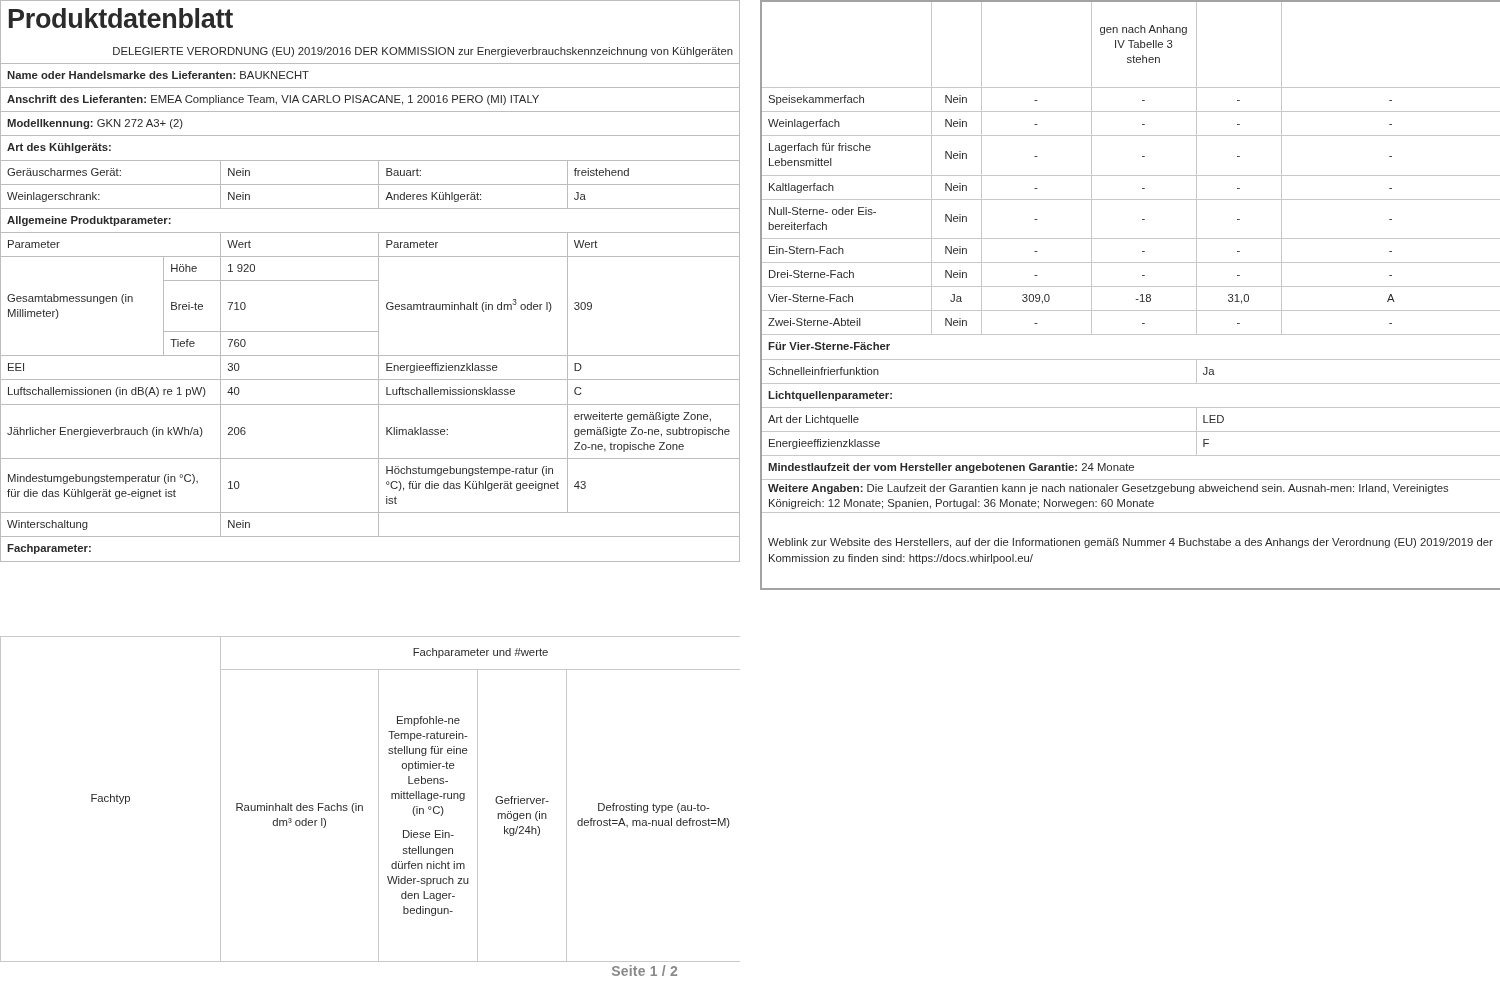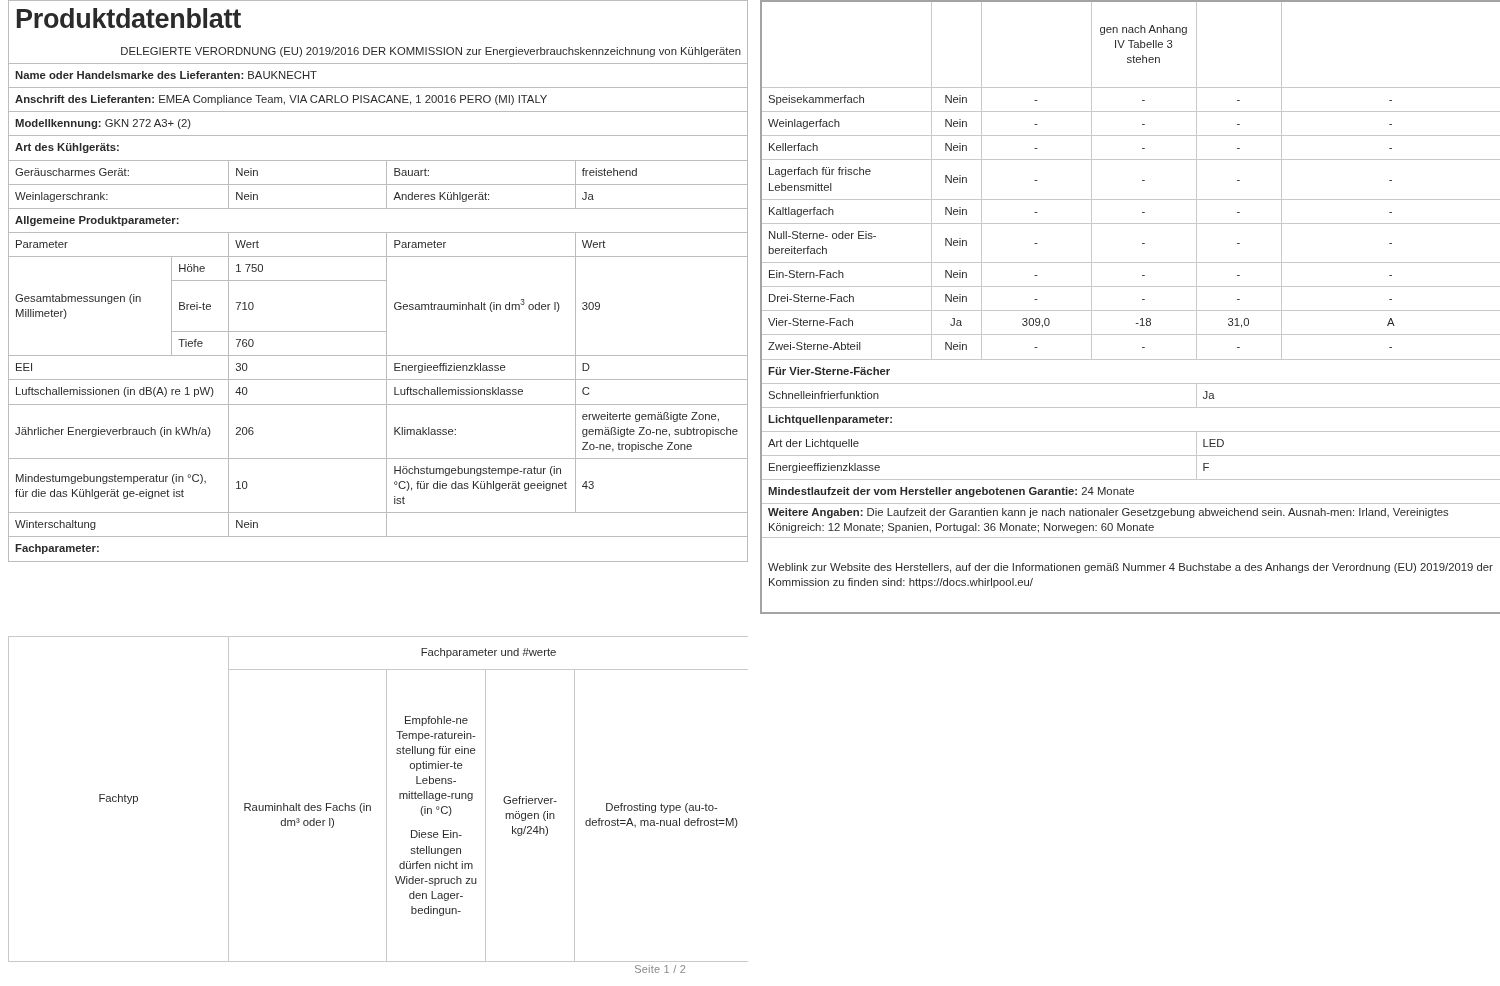--- a/index.html
+++ b/index.html
@@ -5,21 +5,21 @@
   html,body{margin:0;padding:0;}
   body{
     width:1500px;height:986px;
     background:#ffffff;
     font-family:"Liberation Sans","DejaVu Sans",sans-serif;
     color:#2b2b2b;
     position:relative;
     overflow:hidden;
   }
   .page{position:absolute;top:0;}
-  .page-left{left:8px;width:740px;height:833px;}
+  .page-left{left:0;width:740px;height:833px;}
   .page-right{left:760px;width:740px;height:986px;}
 
   table.sheet{
     border-collapse:collapse;
     table-layout:fixed;
     width:100%;
     font-size:11.3px;
     line-height:1.34;
   }
   table.sheet td{
@@ -43,23 +43,24 @@
   .subtitle{font-size:11.3px;line-height:1.45;padding:2px 6px 8px 6px;text-align:right;}
   .b{font-weight:bold;}
   .ctr{text-align:center;}
   .top{vertical-align:top;}
   .mid{vertical-align:middle;}
   .noborder-bottom{border-bottom:none !important;}
   .noborder-top{border-top:none !important;}
 
   .footer{
     position:absolute;
-    font-size:11px;
+    font-size:14px;
     color:#8a8a8a;
     letter-spacing:0.2px;
+    font-weight:bold;
   }
   .footer-left{left:0;width:740px;top:963px;text-align:right;padding-right:62px;box-sizing:border-box;}
   .clip{overflow:hidden;}
   sup{font-size:0.72em;vertical-align:super;line-height:0;}
 </style>
 </head>
 <body>
 
 <div class="page page-left">
 
@@ -120,21 +121,21 @@
       <tr>
         <td colspan="2">Parameter</td>
         <td>Wert</td>
         <td>Parameter</td>
         <td>Wert</td>
       </tr>
 
       <tr>
         <td rowspan="3" class="mid">Gesamtabmessungen (in Millimeter)</td>
         <td>Höhe</td>
-        <td>1 750</td>
+        <td>1 920</td>
         <td rowspan="3" class="mid"><span>Gesamtrauminhalt (in dm</span><sup>3</sup><span> oder l)</span></td>
         <td rowspan="3" class="mid">309</td>
       </tr>
       <tr>
         <td style="height:42px">Brei-te</td>
         <td>710</td>
       </tr>
       <tr>
         <td>Tiefe</td>
         <td>760</td>
@@ -238,28 +239,20 @@
       </tr>
       <tr>
         <td>Weinlagerfach</td>
         <td class="ctr">Nein</td>
         <td class="ctr">-</td>
         <td class="ctr">-</td>
         <td class="ctr">-</td>
         <td class="ctr">-</td>
       </tr>
       <tr>
-        <td>Kellerfach</td>
-        <td class="ctr">Nein</td>
-        <td class="ctr">-</td>
-        <td class="ctr">-</td>
-        <td class="ctr">-</td>
-        <td class="ctr">-</td>
-      </tr>
-      <tr>
         <td class="top">Lagerfach für frische Lebensmittel</td>
         <td class="ctr top">Nein</td>
         <td class="ctr top">-</td>
         <td class="ctr top">-</td>
         <td class="ctr top">-</td>
         <td class="ctr top">-</td>
       </tr>
       <tr>
         <td>Kaltlagerfach</td>
         <td class="ctr">Nein</td>

